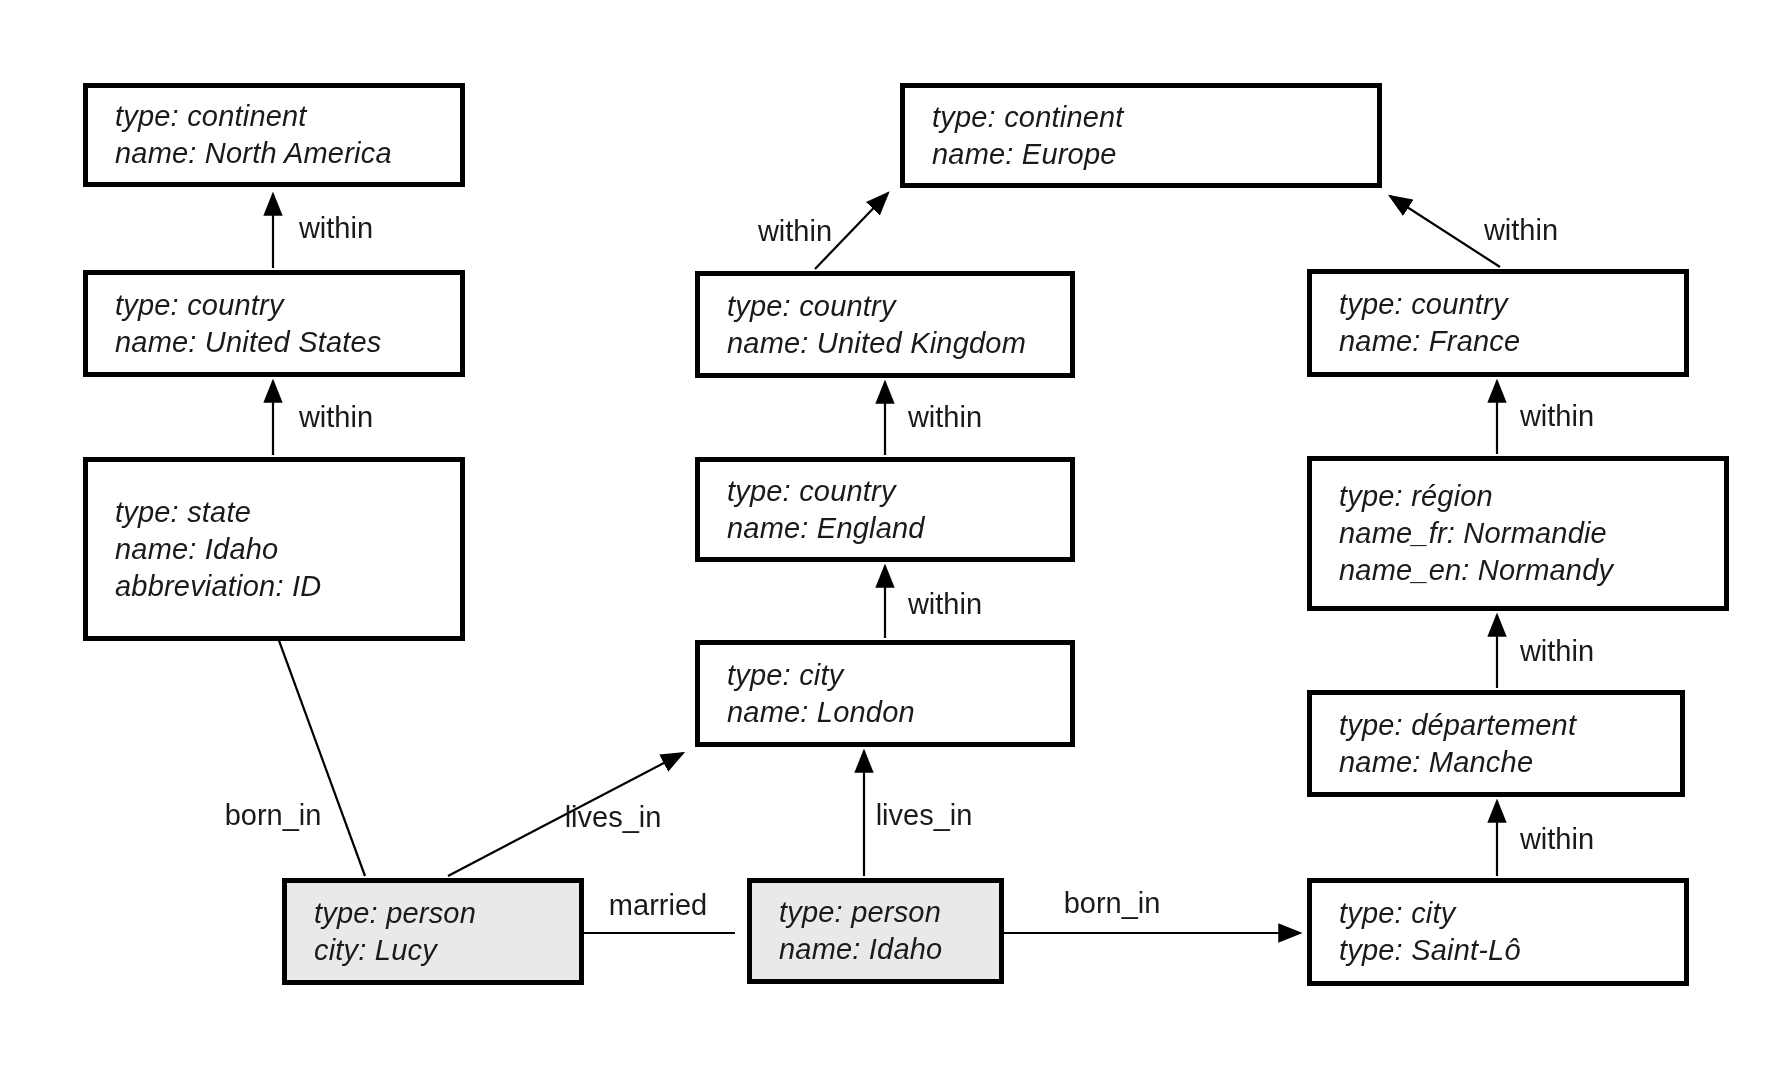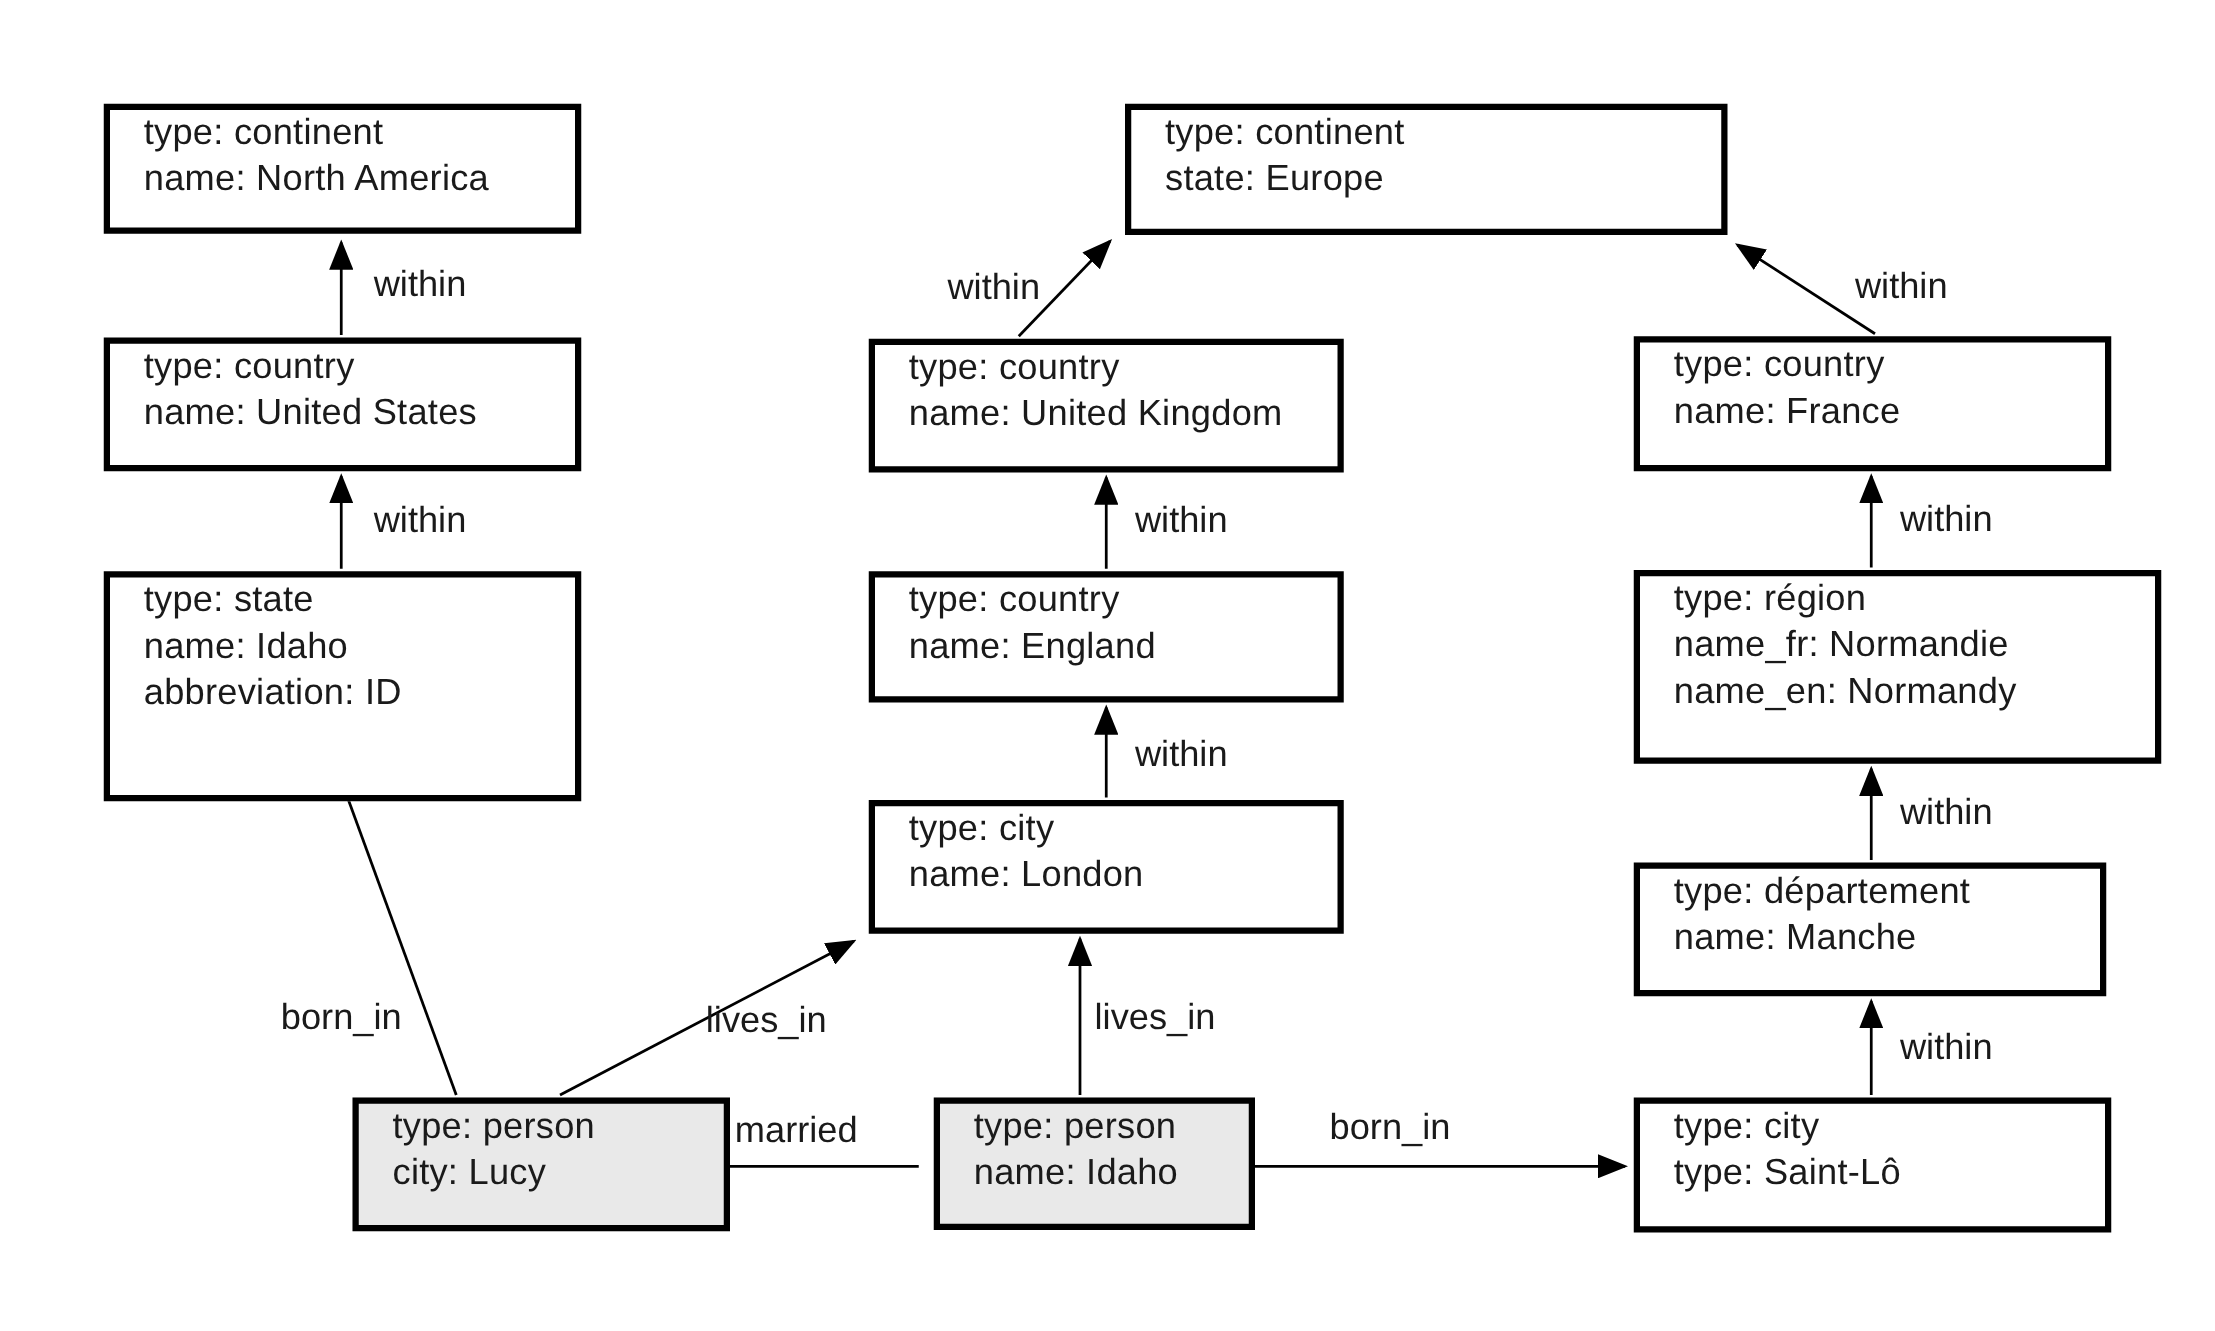--- a/index.html
+++ b/index.html
@@ -26,24 +26,26 @@
     stroke: #000000;
     stroke-width: 2.2;
   }
   .node {
     position: absolute;
     box-sizing: border-box;
     border: 5px solid #000000;
     background: #ffffff;
     display: flex;
     flex-direction: column;
+    justify-content: center;
     padding-left: 27px;
     font-size: 29px;
     line-height: 37px;
     letter-spacing: 0.2px;
+    font-style: italic;
   }
   .node.person {
     background: #e9e9e9;
     margin-left: 10px;
   }
   .edge-label {
     position: absolute;
     transform: translate(-50%, -50%);
     font-size: 29px;
     white-space: nowrap;
@@ -87,21 +89,21 @@
   </div>
 
   <div class="node" style="left:83px;top:457px;width:382px;height:184px">
     <div class="nl">type: state</div>
     <div class="nl">name: Idaho</div>
     <div class="nl">abbreviation: ID</div>
   </div>
 
   <div class="node" style="left:900px;top:83px;width:482px;height:105px">
     <div class="nl">type: continent</div>
-    <div class="nl">state: Europe</div>
+    <div class="nl">name: Europe</div>
   </div>
 
   <div class="node" style="left:695px;top:271px;width:380px;height:107px">
     <div class="nl">type: country</div>
     <div class="nl">name: United Kingdom</div>
   </div>
 
   <div class="node" style="left:695px;top:457px;width:380px;height:105px">
     <div class="nl">type: country</div>
     <div class="nl">name: England</div>
@@ -145,19 +147,19 @@
 
   <span class="edge-label" style="left:336px;top:228px">within</span>
   <span class="edge-label" style="left:336px;top:417px">within</span>
   <span class="edge-label" style="left:795px;top:231px">within</span>
   <span class="edge-label" style="left:1521px;top:230px">within</span>
   <span class="edge-label" style="left:945px;top:417px">within</span>
   <span class="edge-label" style="left:945px;top:604px">within</span>
   <span class="edge-label" style="left:273px;top:815px">born_in</span>
   <span class="edge-label" style="left:613px;top:817px">lives_in</span>
   <span class="edge-label" style="left:924px;top:815px">lives_in</span>
-  <span class="edge-label" style="left:637px;top:905px">married</span>
+  <span class="edge-label" style="left:658px;top:905px">married</span>
   <span class="edge-label" style="left:1112px;top:903px">born_in</span>
   <span class="edge-label" style="left:1557px;top:839px">within</span>
   <span class="edge-label" style="left:1557px;top:651px">within</span>
   <span class="edge-label" style="left:1557px;top:416px">within</span>
 
 </div>
 
 </body></html>

